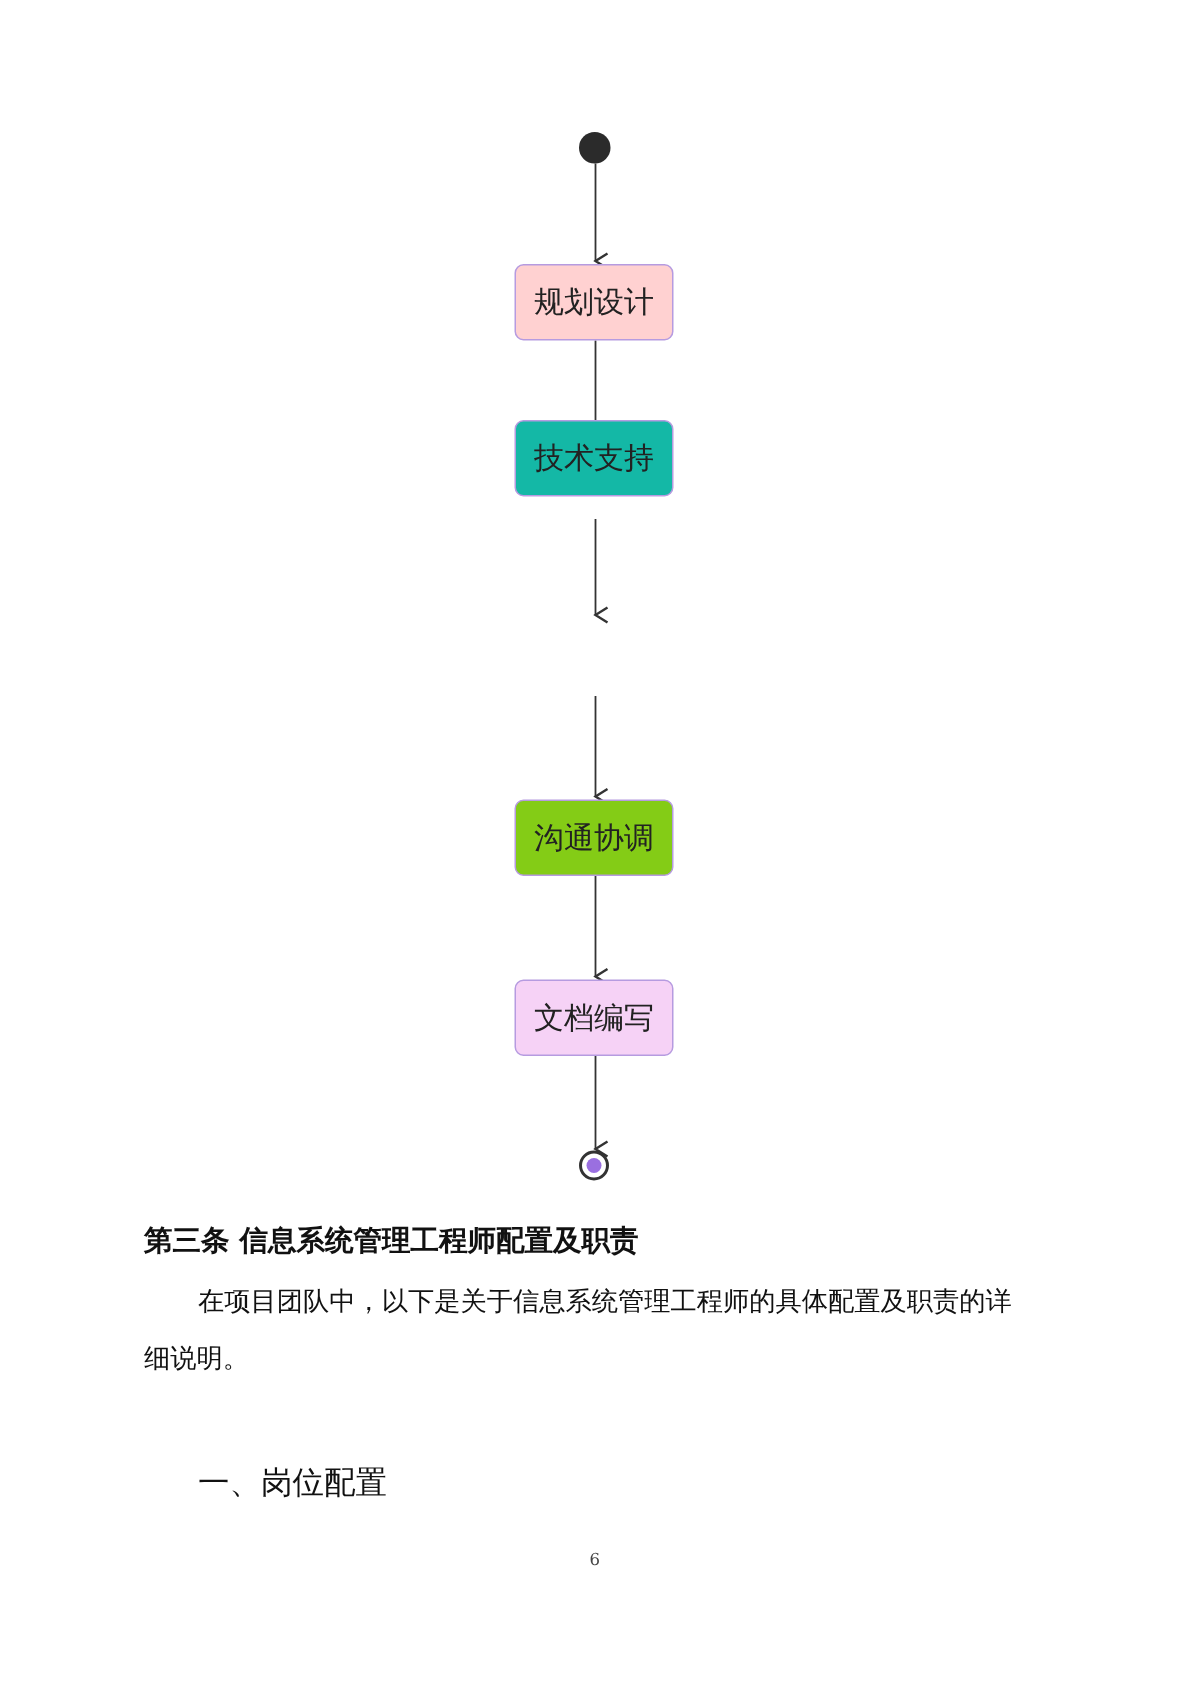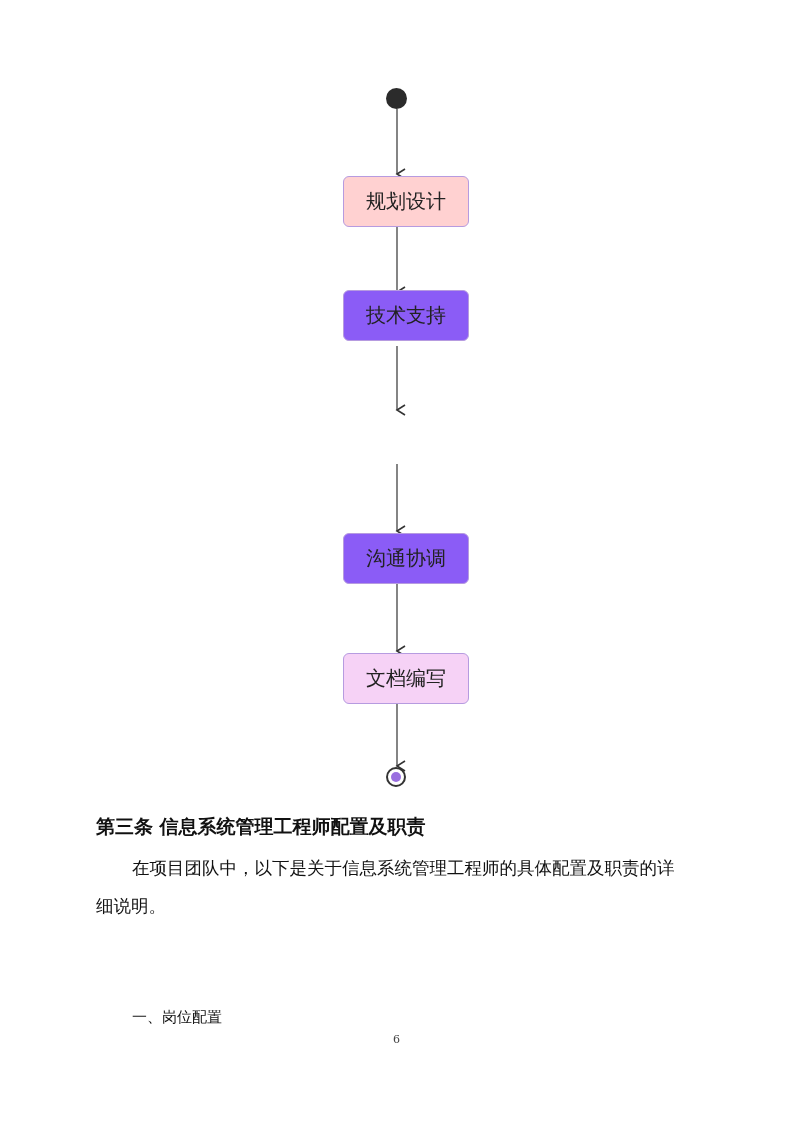--- a/index.html
+++ b/index.html
@@ -1,26 +1,26 @@
 <!DOCTYPE html>
 <html><head>
 <meta charset="utf-8">
 <style>
   html, body { margin:0; padding:0; background:#ffffff; }
   body { width:793px; height:1122px; position:relative; overflow:hidden; font-family:"DejaVu Serif","Liberation Serif",serif; color:#111; }
   .diagram { position:absolute; left:0; top:0; width:793px; height:800px; }
-  .node { position:absolute; left:343px; width:126px; height:51px; box-sizing:border-box; border:1.5px solid #b69be0; border-radius:6px; display:flex; align-items:center; justify-content:center; font-family:"DejaVu Sans","Liberation Sans",sans-serif; font-size:20px; color:#222; letter-spacing:0px; }
+  .node { position:absolute; left:343px; width:106px; height:51px; box-sizing:border-box; border:1.5px solid #b69be0; border-radius:6px; display:flex; align-items:center; justify-content:center; font-family:"DejaVu Sans","Liberation Sans",sans-serif; font-size:20px; color:#222; letter-spacing:0px; }
   .start { position:absolute; left:386px; top:88px; width:21px; height:21px; border-radius:50%; background:#2b2b2b; }
   .end { position:absolute; left:386px; top:767px; width:20px; height:20px; border-radius:50%; box-sizing:border-box; border:2px solid #333; background:#fff; }
   .end-inner { position:absolute; left:3px; top:3px; width:10px; height:10px; border-radius:50%; background:#9a6fe0; }
   .heading { position:absolute; left:96px; top:814px; font-size:19px; white-space:nowrap;font-weight:bold; }
   .para { position:absolute; left:96px; width:600px; font-size:17.5px; line-height:38px; }
   .line { white-space:nowrap; }
   .indent { padding-left:36px; }
-  .sub { position:absolute; left:132px; top:1008px; font-size:15px; white-space:nowrap; }
+  .sub { position:absolute; left:132px; top:974px; font-size:21px; white-space:nowrap; }
   .pagenum { position:absolute; left:0; width:793px; top:1033px; text-align:center; font-size:11px; color:#444; }
 </style>
 </head>
 <body>
 
 <div class="diagram">
   <svg width="793" height="800" style="position:absolute;left:0;top:0">
     <defs>
       <marker id="arr" markerWidth="12" markerHeight="12" refX="6" refY="10" orient="auto" markerUnits="userSpaceOnUse">
         <path d="M1,2 L6,10 L11,2" fill="none" stroke="#333" stroke-width="1.6"></path>
@@ -32,24 +32,24 @@
     <line x1="397" y1="464" x2="397" y2="531" stroke="#333" stroke-width="1.2" marker-end="url(#arr)"></line>
     <line x1="397" y1="584" x2="397" y2="651" stroke="#333" stroke-width="1.2" marker-end="url(#arr)"></line>
     <line x1="397" y1="704" x2="397" y2="766" stroke="#333" stroke-width="1.2" marker-end="url(#arr)"></line>
   </svg>
 
   <div class="start"></div>
 
   <div class="node" style="top:176px;background:#ffd1d1">
     <span>规划设计</span>
   </div>
-  <div class="node" style="top:290px;background:#8b5cf6">
+  <div class="node" style="top:280px;background:#14b8a6">
     <span>技术支持</span>
   </div>
-  <div class="node" style="top:533px;background:#8b5cf6">
+  <div class="node" style="top:533px;background:#84cc16">
     <span>沟通协调</span>
   </div>
   <div class="node" style="top:653px;background:#f6d2f6">
     <span>文档编写</span>
   </div>
 
   <div class="end">
     <div class="end-inner"></div>
   </div>
 </div>

